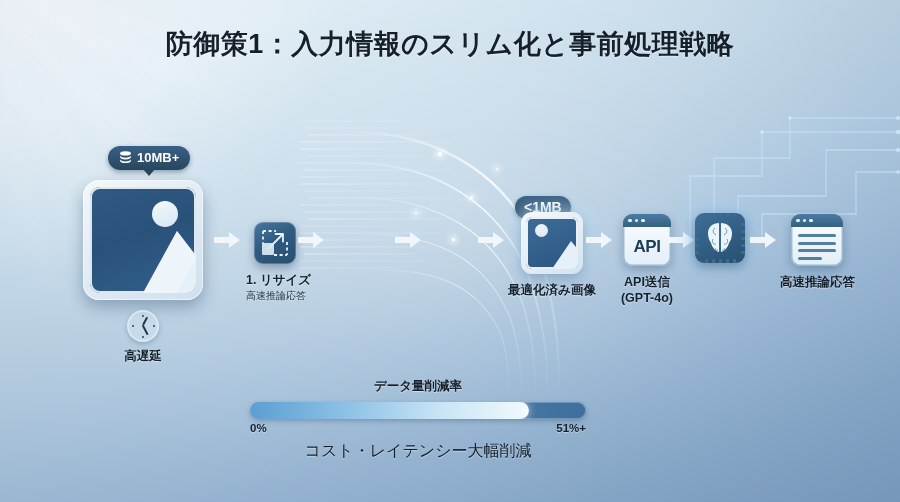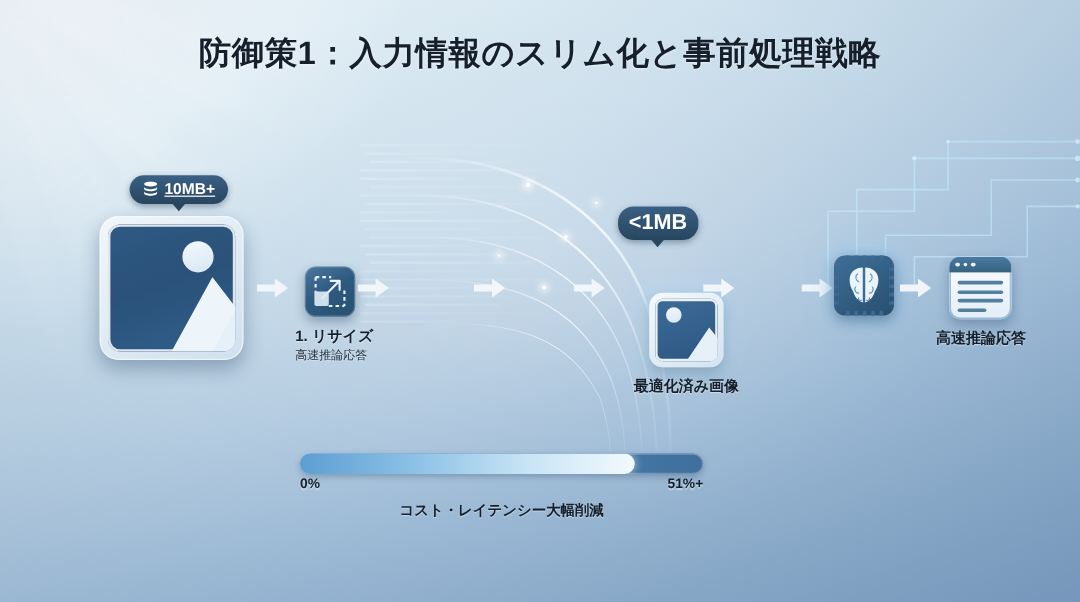--- a/index.html
+++ b/index.html
@@ -166,21 +166,21 @@
   }
   .progfill{
     position:absolute;left:0;top:0;bottom:0;
     border-radius:9px;
     background:linear-gradient(90deg,#5c9ed2 0%,#8dc2e6 35%,#c8e4f5 68%,#f2fafd 100%);
     box-shadow:0 0 8px rgba(255,255,255,.6);
   }
   .proglabels{display:flex;justify-content:space-between;margin-top:3px;}
   .proglabel{font-size:11.5px;font-weight:bold;color:#15202c;text-shadow:0 1px 1px rgba(255,255,255,.45);}
   .progfoot{
-    text-align:center;font-size:12px;font-weight:bold;color:#15202c;
+    text-align:center;font-size:16px;font-weight:normal;color:#15202c;
     margin-top:7px;text-shadow:0 1px 1px rgba(255,255,255,.45);
   }
 
   .footer{
     position:absolute;right:26px;bottom:14px;
     font-size:12px;color:#1d3450;letter-spacing:.2px;
   }
 </style>
 </head>
 <body>
@@ -264,40 +264,51 @@
         <circle cx="160" cy="8" r="1.6"></circle>
     </g>
   </svg>
 
   <div class="vignette"></div>
 
   <div class="title">防御策1：入力情報のスリム化と事前処理戦略</div>
 
   <div class="pipeline">
 
-    <div class="badge" style="left:108px;top:146px;text-decoration:underline;">
+    <div class="badge" style="left:108px;top:146px;">
       <svg width="13" height="14" viewBox="0 0 13 14">
         <g fill="#ffffff">
           <ellipse cx="6.5" cy="2.4" rx="5.4" ry="2.1"></ellipse>
           <path d="M1.1,4.6 C1.1,5.8 3.5,6.7 6.5,6.7 C9.5,6.7 11.9,5.8 11.9,4.6 L11.9,6.3 C11.9,7.5 9.5,8.4 6.5,8.4 C3.5,8.4 1.1,7.5 1.1,6.3 Z"></path>
           <path d="M1.1,8.3 C1.1,9.5 3.5,10.4 6.5,10.4 C9.5,10.4 11.9,9.5 11.9,8.3 L11.9,10 C11.9,11.2 9.5,12.1 6.5,12.1 C3.5,12.1 1.1,11.2 1.1,10 Z"></path>
         </g>
       </svg>
       <span>10MB+</span>
     </div>
 
     <div class="node" style="left:83px;top:180px;width:120px;">
       <div class="bigtile">
         <div class="bigtile-inner">
           <div class="sun" style="right:18px;top:14px;width:26px;height:26px;"></div>
           <svg class="mtn" viewBox="0 0 106 106" preserveAspectRatio="none">
             <polygon points="0,106 34,44 60,78 78,56 106,106" fill="#e6f0f8"></polygon>
             <polygon points="0,106 34,44 54,70 34,106" fill="#f4f9fc" opacity=".55"></polygon>
           </svg>
         </div>
+      </div>
+      <div style="margin-top:10px;">
+        <div class="clock">
+          <div class="hand" style="width:1.8px;height:9px;left:50%;margin-left:-.9px;top:4px;transform:rotate(28deg);"></div>
+          <div class="hand" style="width:1.6px;height:11px;left:50%;margin-left:-.8px;top:2px;transform:rotate(152deg);"></div>
+          <div class="tick" style="left:50%;margin-left:-1px;top:2.5px;"></div>
+          <div class="tick" style="left:50%;margin-left:-1px;bottom:2.5px;"></div>
+          <div class="tick" style="top:50%;margin-top:-1px;left:2.5px;"></div>
+          <div class="tick" style="top:50%;margin-top:-1px;right:2.5px;"></div>
+        </div>
+        <div class="caption" style="margin-top:6px;">高遅延</div>
       </div>
     </div>
 
     <svg class="arrow" style="left:214px;top:232px;" viewBox="0 0 26 16">
       <polygon points="0,5 15,5 15,0 26,8 15,16 15,11 0,11" fill="#f4f8fb" opacity=".95"></polygon>
     </svg>
 
     <div class="node" style="left:246px;top:222px;width:58px;">
       <div class="steptile">
         <svg width="42" height="42" viewBox="0 0 42 42">
@@ -323,40 +334,52 @@
 
     <svg class="arrow" style="left:395px;top:232px;" viewBox="0 0 26 16">
       <polygon points="0,5 15,5 15,0 26,8 15,16 15,11 0,11" fill="#f4f8fb" opacity=".95"></polygon>
     </svg>
 
 
     <svg class="arrow" style="left:478px;top:232px;" viewBox="0 0 26 16">
       <polygon points="0,5 15,5 15,0 26,8 15,16 15,11 0,11" fill="#f4f8fb" opacity=".95"></polygon>
     </svg>
 
-    <div class="badge" style="left:515px;top:172px;font-size:18px;padding:3px 9px 4px;justify-content:center;">
+    <div class="badge" style="left:515px;top:196px;font-size:14px;padding:3px 9px 4px;justify-content:center;">
       <span>&lt;1MB</span>
     </div>
 
-    <div class="node" style="left:524px;top:212px;width:96px;margin-top:32px;">
+    <div class="node" style="left:504px;top:212px;width:96px;">
       <div class="opttile">
         <div class="opttile-inner">
           <div class="sun" style="left:9px;top:7px;width:13px;height:13px;"></div>
           <svg class="mtn" viewBox="0 0 52 52" preserveAspectRatio="none">
             <polygon points="0,52 19,24 32,40 40,30 52,52" fill="#e6f0f8"></polygon>
           </svg>
         </div>
       </div>
       <div class="caption" style="margin-top:8px;">最適化済み画像</div>
     </div>
 
     <svg class="arrow" style="left:586px;top:232px;" viewBox="0 0 26 16">
       <polygon points="0,5 15,5 15,0 26,8 15,16 15,11 0,11" fill="#f4f8fb" opacity=".95"></polygon>
     </svg>
 
+    <div class="node" style="left:614px;top:214px;width:66px;">
+      <div class="wintile">
+        <div class="winbar">
+          <span class="windot"></span>
+          <span class="windot"></span>
+          <span class="windot"></span>
+        </div>
+        <div class="apitext">API</div>
+      </div>
+      <div class="caption" style="margin-top:8px;">API送信</div>
+      <div class="caption">(GPT-4o)</div>
+    </div>
 
     <svg class="arrow" style="left:668px;top:232px;" viewBox="0 0 26 16">
       <polygon points="0,5 15,5 15,0 26,8 15,16 15,11 0,11" fill="#f4f8fb" opacity=".95"></polygon>
     </svg>
 
     <div class="node" style="left:694px;top:213px;width:52px;">
       <div class="chip">
         <svg width="50" height="50" viewBox="0 0 50 50">
           <g fill="#3c6a92">
             <rect x="10" y="-3" width="3" height="7" rx="1"></rect>
@@ -410,20 +433,21 @@
           <div class="docline" style="width:100%;"></div>
           <div class="docline" style="width:62%;"></div>
         </div>
       </div>
       <div class="caption" style="margin-top:8px;">高速推論応答</div>
     </div>
 
   </div>
 
   <div class="progwrap">
+    <div class="progtitle">データ量削減率</div>
     <div class="progtrack">
       <div class="progfill" id="progfill" style="width: 83%;"></div>
     </div>
     <div class="proglabels">
       <span class="proglabel">0%</span>
       <span class="proglabel">51%+</span>
     </div>
     <div class="progfoot">コスト・レイテンシー大幅削減</div>
   </div>
 

